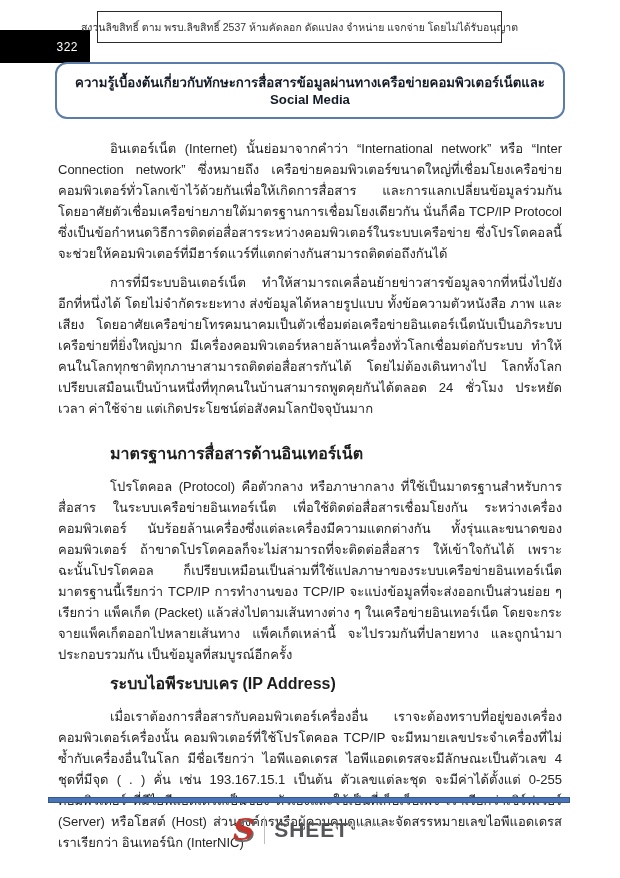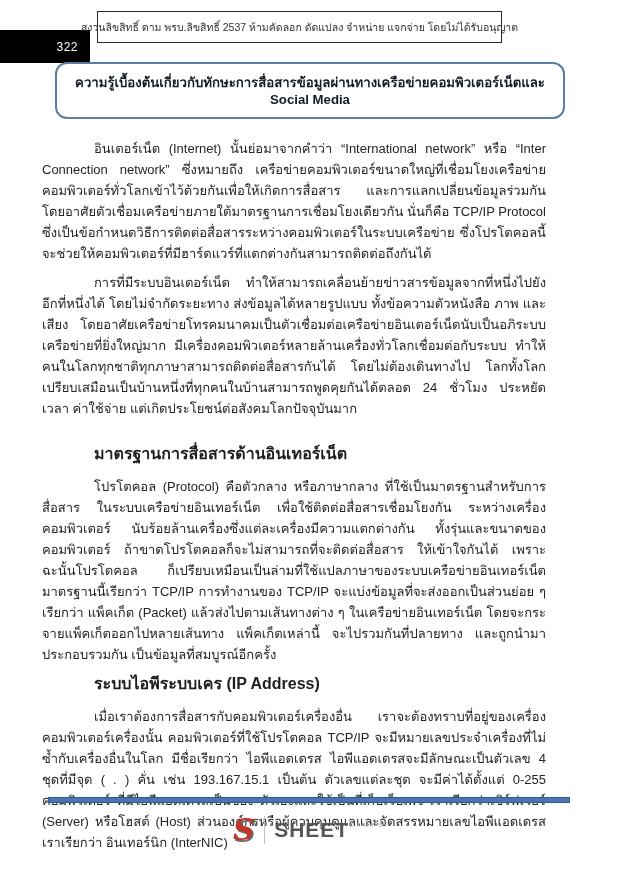--- a/index.html
+++ b/index.html
@@ -36,21 +36,21 @@
     display:flex;align-items:center;justify-content:center;
     box-sizing:border-box;padding:0 4px;
   }
   .title-text{
     font-size:13.2px;font-weight:bold;color:#141b27;
     text-align:center;line-height:17px;
   }
 
   
   .body-text{
-    position:absolute;left:42px;top:138px;width:504px;
+    position:absolute;left:58px;top:138px;width:504px;
     font-size:13px;line-height:21px;color:#252525;
     text-align:justify;
   }
   .body-text p{margin:0 0 8px 0;text-indent:52px;}
   .body-text p.para-2{margin-bottom:24px;}
   .section-heading{
     font-weight:bold;color:#1d1d1d;
     margin:6px 0 12px 0;text-indent:52px;
     font-size:16px;line-height:21px;
   }

